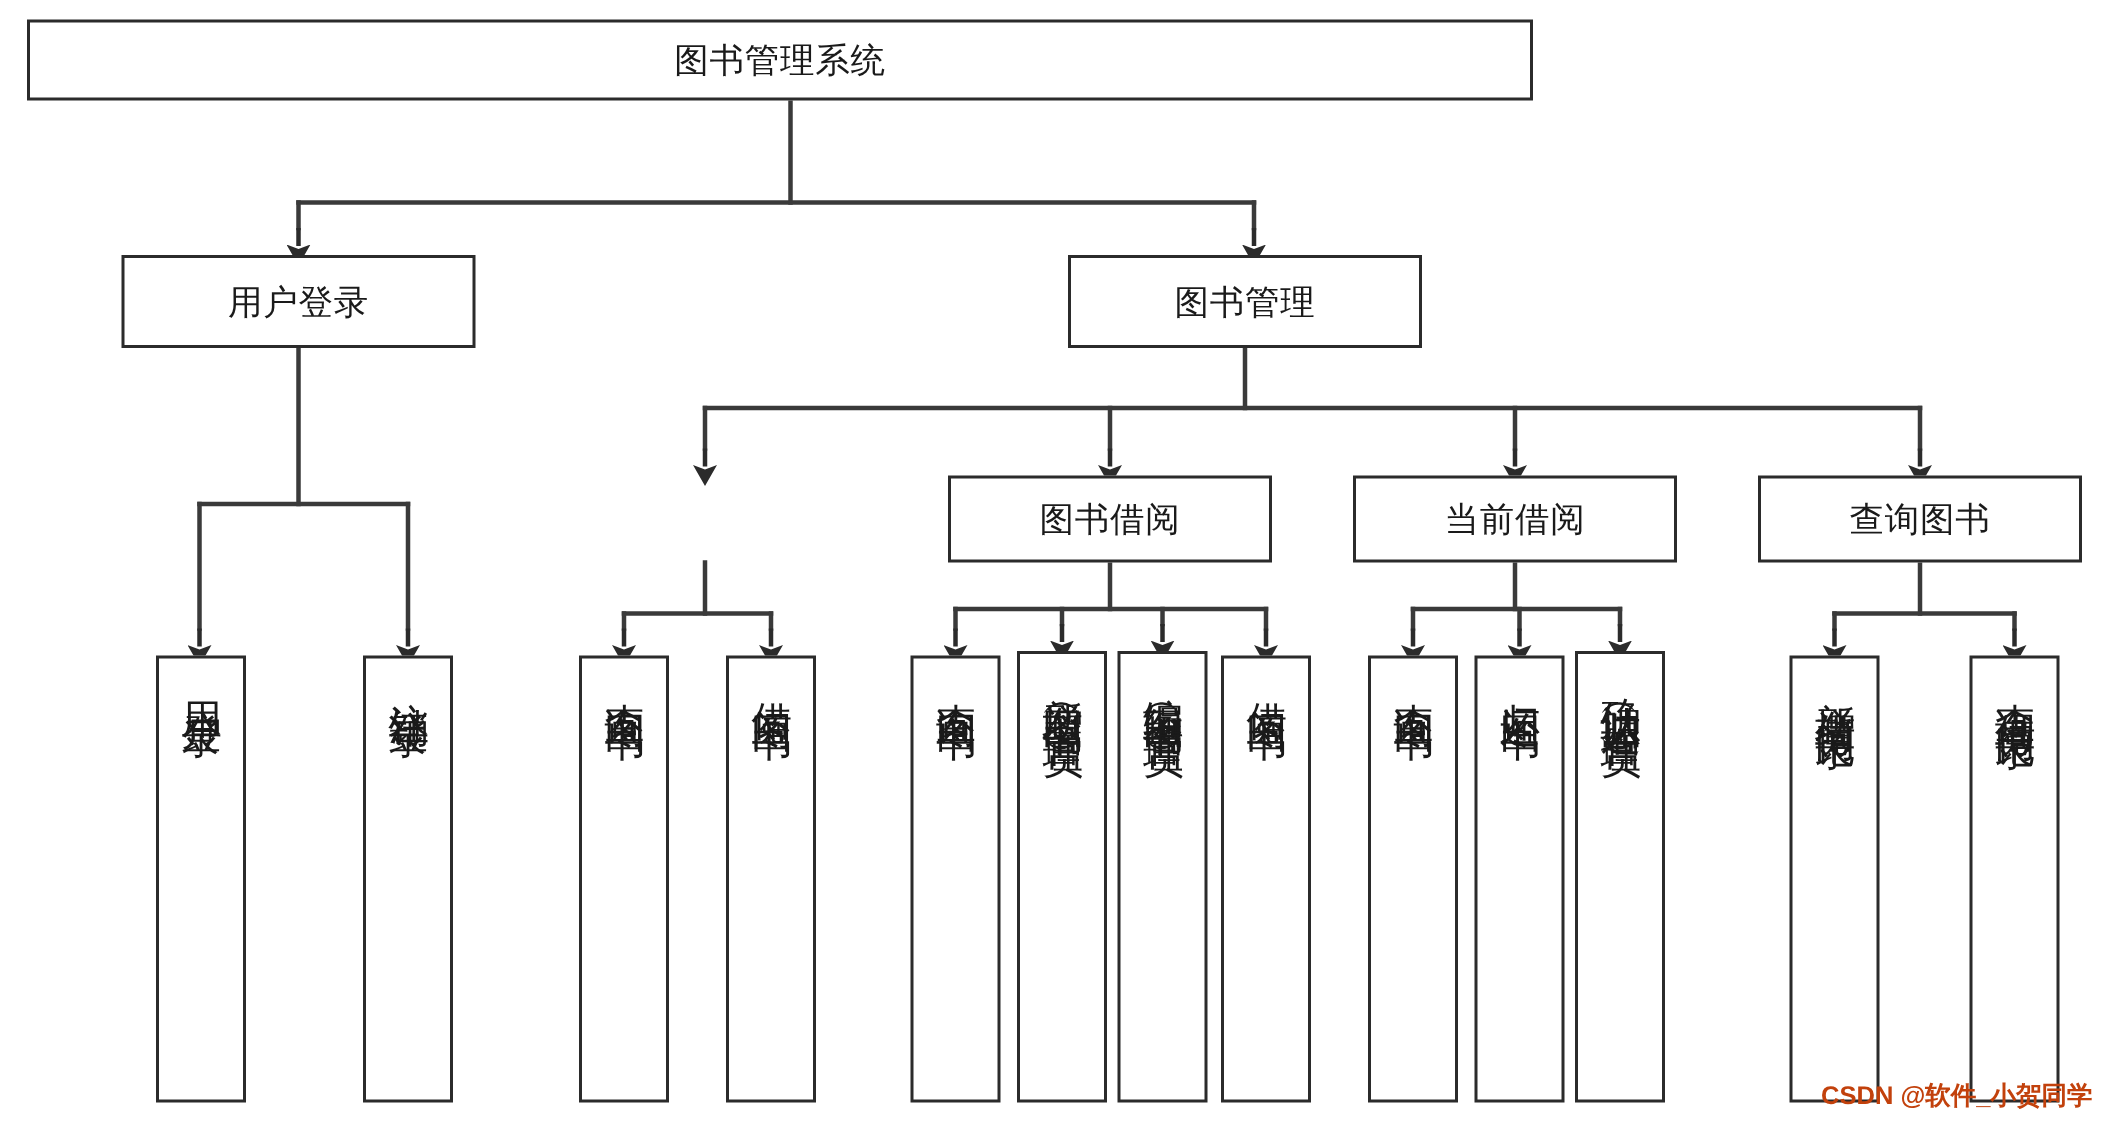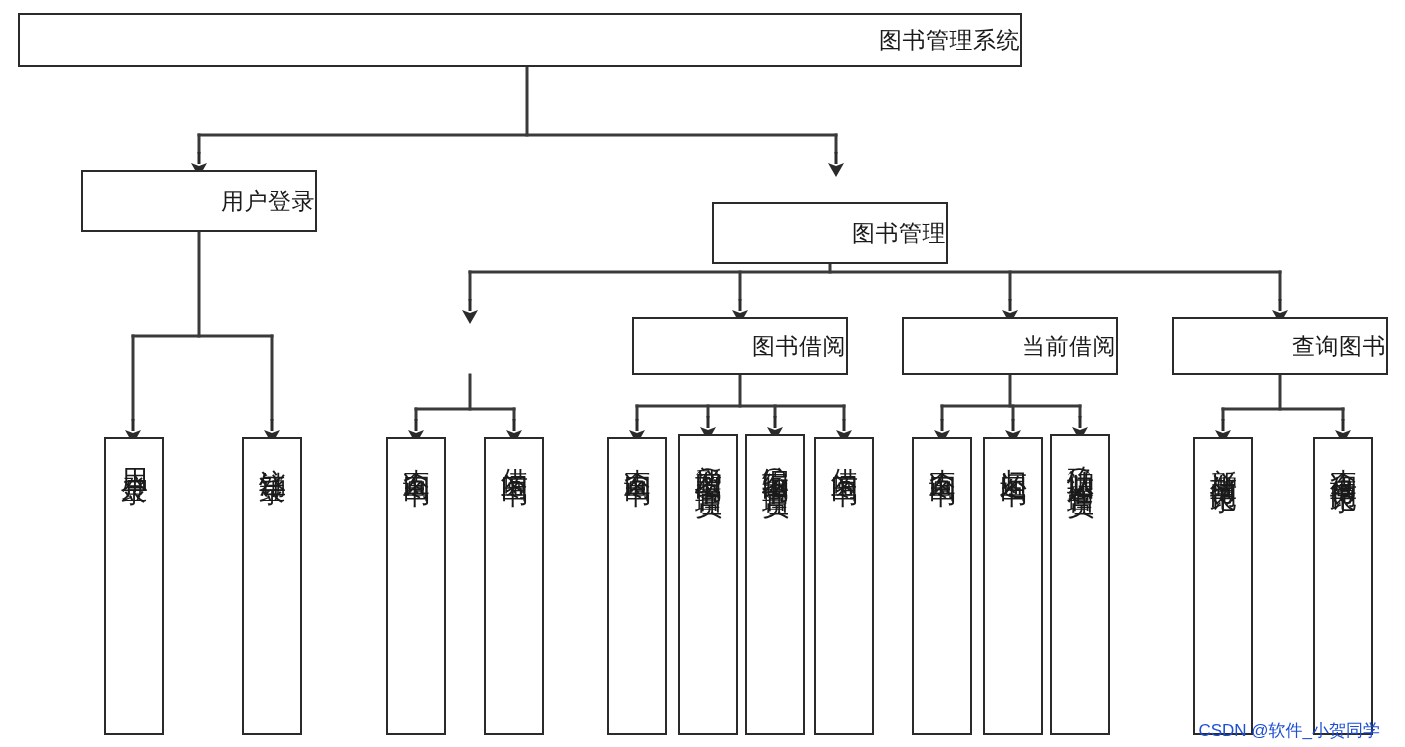--- a/index.html
+++ b/index.html
@@ -24,21 +24,21 @@
     width: 1405px;
     height: 747px;
   }
   .node {
     position: absolute;
     box-sizing: border-box;
     background: #ffffff;
     border: 2px solid #2b2b2b;
     display: flex;
     align-items: center;
-    justify-content: flex-end;
+    justify-content: center;
     z-index: 2;
   }
   .node-label {
     color: #1a1a1a;
     line-height: 1.08;
     text-align: center;
     letter-spacing: 0.5px;
   }
   .h-node .node-label {
     writing-mode: horizontal-tb;
@@ -51,27 +51,28 @@
   }
   .v-node .node-label {
     writing-mode: vertical-rl;
     text-orientation: upright;
     font-size: 27px;
     line-height: 1;
     letter-spacing: 4px;
   }
   .watermark {
     position: absolute;
-    right: 25px;
+    right: 10px;
     bottom: 5px;
     font-size: 17px;
-    color: #1d4ed8;
+    color: #c2410c;
     z-index: 5;
     white-space: nowrap;
     font-family: "Liberation Sans", "DejaVu Sans", sans-serif;
+    font-weight: bold;
   }
 </style>
 </head>
 <body>
 
 <div id="canvas">
 
   <svg id="wires" viewBox="0 0 1405 747">
     <defs>
       <marker id="arr" markerWidth="14" markerHeight="16" refX="1" refY="8" orient="auto" markerUnits="userSpaceOnUse">
@@ -150,21 +151,21 @@
     </g>
   </svg>
 
   <div class="node h-node" style="left:18px; top:13px; width:1004px; height:54px;">
     <span class="node-label">图书管理系统</span>
   </div>
 
   <div class="node h-node" style="left:81px; top:170px; width:236px; height:62px;">
     <span class="node-label">用户登录</span>
   </div>
-  <div class="node h-node" style="left:712px; top:170px; width:236px; height:62px;margin-top:32px;">
+  <div class="node h-node" style="left:712px; top:170px; width:236px; height:62px;">
     <span class="node-label">图书管理</span>
   </div>
 
   <div class="node h-node" style="left:632px; top:317px; width:216px; height:58px;">
     <span class="node-label">图书借阅</span>
   </div>
   <div class="node h-node" style="left:902px; top:317px; width:216px; height:58px;">
     <span class="node-label">当前借阅</span>
   </div>
   <div class="node h-node" style="left:1172px; top:317px; width:216px; height:58px;">

